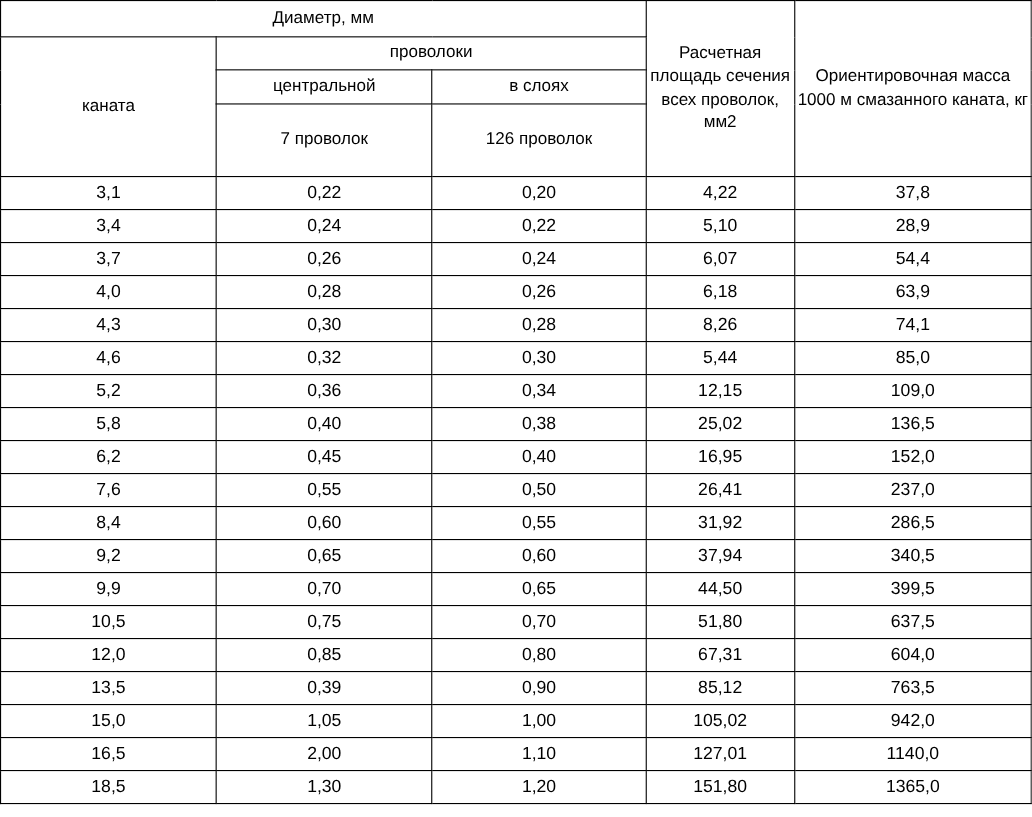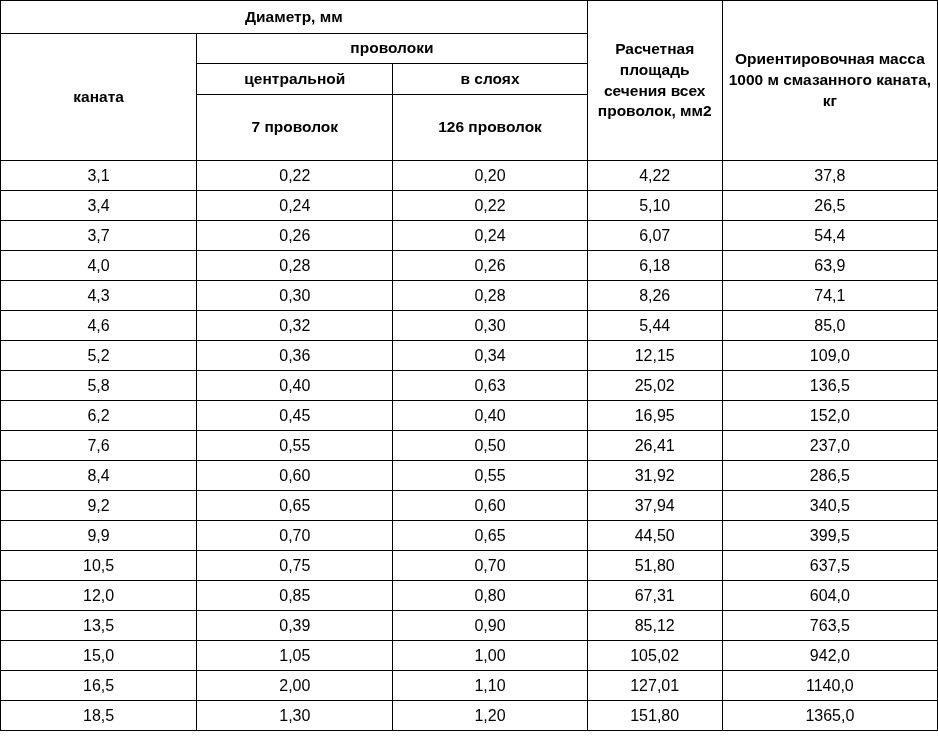--- a/index.html
+++ b/index.html
@@ -27,21 +27,21 @@
   }
   table.rope-table th,
   table.rope-table td {
     border: 1px solid #000000;
     text-align: center;
     vertical-align: middle;
     font-size: 15.5px;
     padding: 0;
   }
   table.rope-table th {
-    font-weight: bold;
+    font-weight: normal;
     line-height: 1.35;
   }
   table.rope-table td {
     font-weight: normal;
     font-size: 16px;
     height: 29px;
     line-height: 29px;
   }
   
   col.c0 { width: 196px; }
@@ -98,21 +98,21 @@
           <td>0,22</td>
           <td>0,20</td>
           <td>4,22</td>
           <td>37,8</td>
         </tr>
         <tr>
           <td>3,4</td>
           <td>0,24</td>
           <td>0,22</td>
           <td>5,10</td>
-          <td>26,5</td>
+          <td>28,9</td>
         </tr>
         <tr>
           <td>3,7</td>
           <td>0,26</td>
           <td>0,24</td>
           <td>6,07</td>
           <td>54,4</td>
         </tr>
         <tr>
           <td>4,0</td>
@@ -138,21 +138,21 @@
         <tr>
           <td>5,2</td>
           <td>0,36</td>
           <td>0,34</td>
           <td>12,15</td>
           <td>109,0</td>
         </tr>
         <tr>
           <td>5,8</td>
           <td>0,40</td>
-          <td>0,63</td>
+          <td>0,38</td>
           <td>25,02</td>
           <td>136,5</td>
         </tr>
         <tr>
           <td>6,2</td>
           <td>0,45</td>
           <td>0,40</td>
           <td>16,95</td>
           <td>152,0</td>
         </tr>

